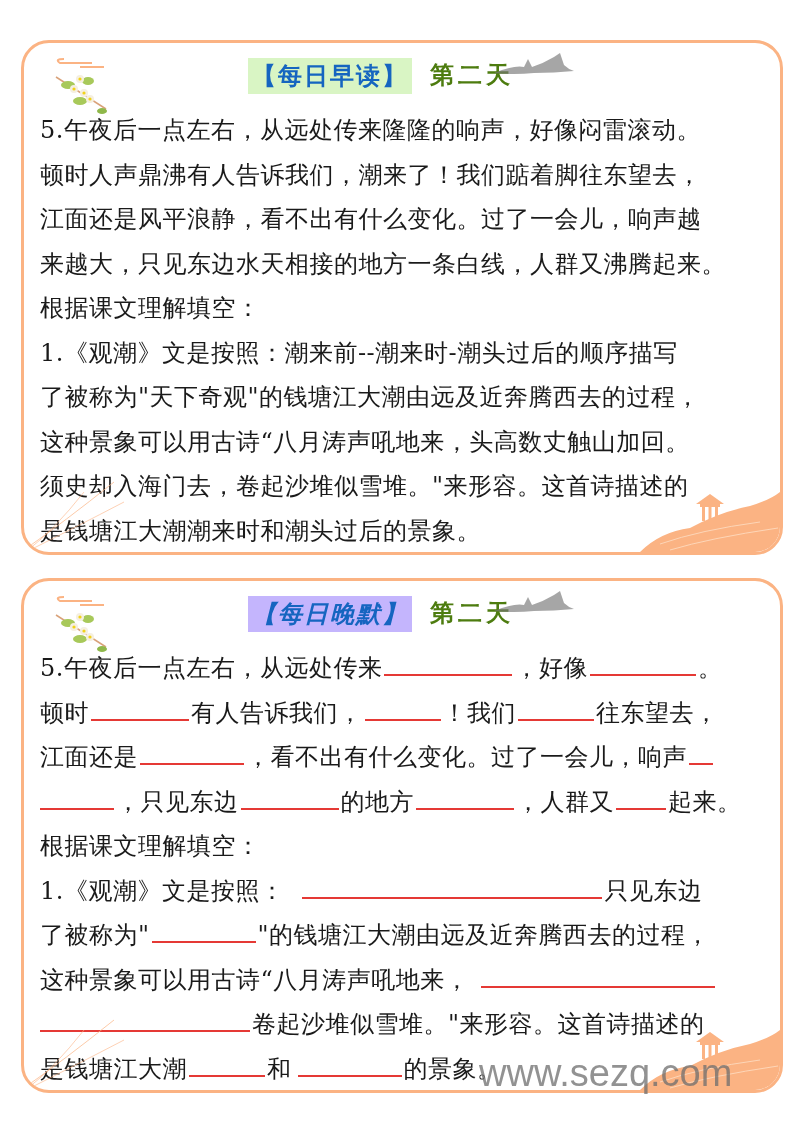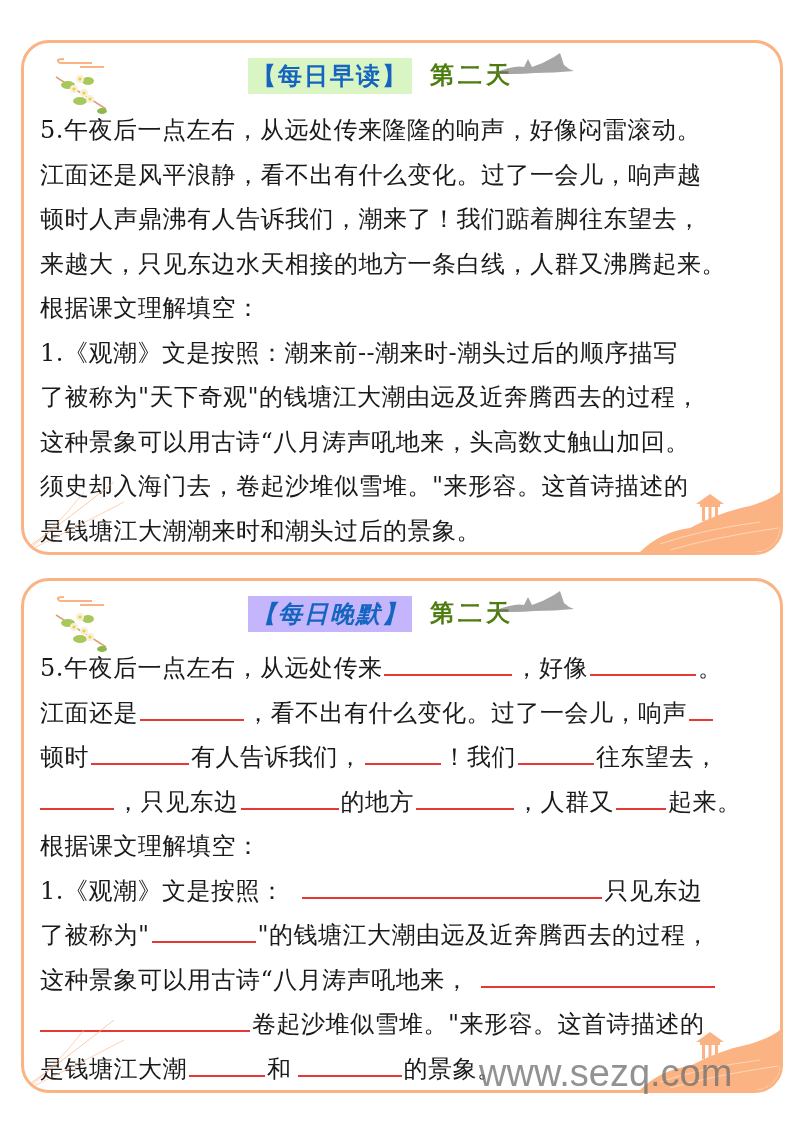--- a/index.html
+++ b/index.html
@@ -53,22 +53,22 @@
     </svg>
     <div class="title-box green">【每日早读】</div>
     <div class="day-label">第二天</div>
     <svg class="mountain" viewBox="0 0 80 30">
       <path d="M0 22 Q20 14 30 16 L34 8 L38 16 Q50 12 60 6 L66 2 L70 14 Q74 18 80 20 Q60 22 40 22 Q20 24 0 22Z" fill="#777" opacity="0.65"></path>
     </svg>
   </div>
 
   <div class="body-text">
     <div class="line">5.午夜后一点左右，从远处传来隆隆的响声，好像闷雷滚动。</div>
+    <div class="line">顿时人声鼎沸有人告诉我们，潮来了！我们踮着脚往东望去，</div>
     <div class="line">江面还是风平浪静，看不出有什么变化。过了一会儿，响声越</div>
-    <div class="line">顿时人声鼎沸有人告诉我们，潮来了！我们踮着脚往东望去，</div>
     <div class="line">来越大，只见东边水天相接的地方一条白线，人群又沸腾起来。</div>
     <div class="line">根据课文理解填空：</div>
     <div class="line">1.《观潮》文是按照：潮来前--潮来时-潮头过后的顺序描写</div>
     <div class="line">了被称为"天下奇观"的钱塘江大潮由远及近奔腾西去的过程，</div>
     <div class="line">这种景象可以用古诗“八月涛声吼地来，头高数丈触山加回。</div>
     <div class="line">须史却入海门去，卷起沙堆似雪堆。"来形容。这首诗描述的</div>
     <div class="line">是钱塘江大潮潮来时和潮头过后的景象。</div>
   </div>
 
   <svg class="reed" viewBox="0 0 110 80">
@@ -112,24 +112,24 @@
     <svg class="mountain" viewBox="0 0 80 30">
       <path d="M0 22 Q20 14 30 16 L34 8 L38 16 Q50 12 60 6 L66 2 L70 14 Q74 18 80 20 Q60 22 40 22 Q20 24 0 22Z" fill="#777" opacity="0.65"></path>
     </svg>
   </div>
 
   <div class="body-text">
     <div class="line">
       <span>5.午夜后一点左右，从远处传来</span><span class="blank" style="width:128px"></span><span>，好像</span><span class="blank" style="width:106px"></span><span>。</span>
     </div>
     <div class="line">
-      <span>江面还是</span><span class="blank" style="width:104px"></span><span>，看不出有什么变化。过了一会儿，响声</span><span class="blank" style="width:24px"></span>
+      <span>顿时</span><span class="blank" style="width:98px"></span><span>有人告诉我们，</span><span class="blank" style="width:76px"></span><span>！我们</span><span class="blank" style="width:76px"></span><span>往东望去，</span>
     </div>
     <div class="line">
-      <span>顿时</span><span class="blank" style="width:98px"></span><span>有人告诉我们，</span><span class="blank" style="width:76px"></span><span>！我们</span><span class="blank" style="width:76px"></span><span>往东望去，</span>
+      <span>江面还是</span><span class="blank" style="width:104px"></span><span>，看不出有什么变化。过了一会儿，响声</span><span class="blank" style="width:24px"></span>
     </div>
     <div class="line">
       <span class="blank" style="width:74px;margin-left:0"></span><span>，只见东边</span><span class="blank" style="width:98px"></span><span>的地方</span><span class="blank" style="width:98px"></span><span>，人群又</span><span class="blank" style="width:50px"></span><span>起来。</span>
     </div>
     <div class="line">根据课文理解填空：</div>
     <div class="line">
       <span>1.《观潮》文是按照：</span><span class="blank" style="width:300px;margin-left:18px"></span><span>只见东边</span>
     </div>
     <div class="line">
       <span>了被称为"</span><span class="blank" style="width:104px"></span><span>"的钱塘江大潮由远及近奔腾西去的过程，</span>

